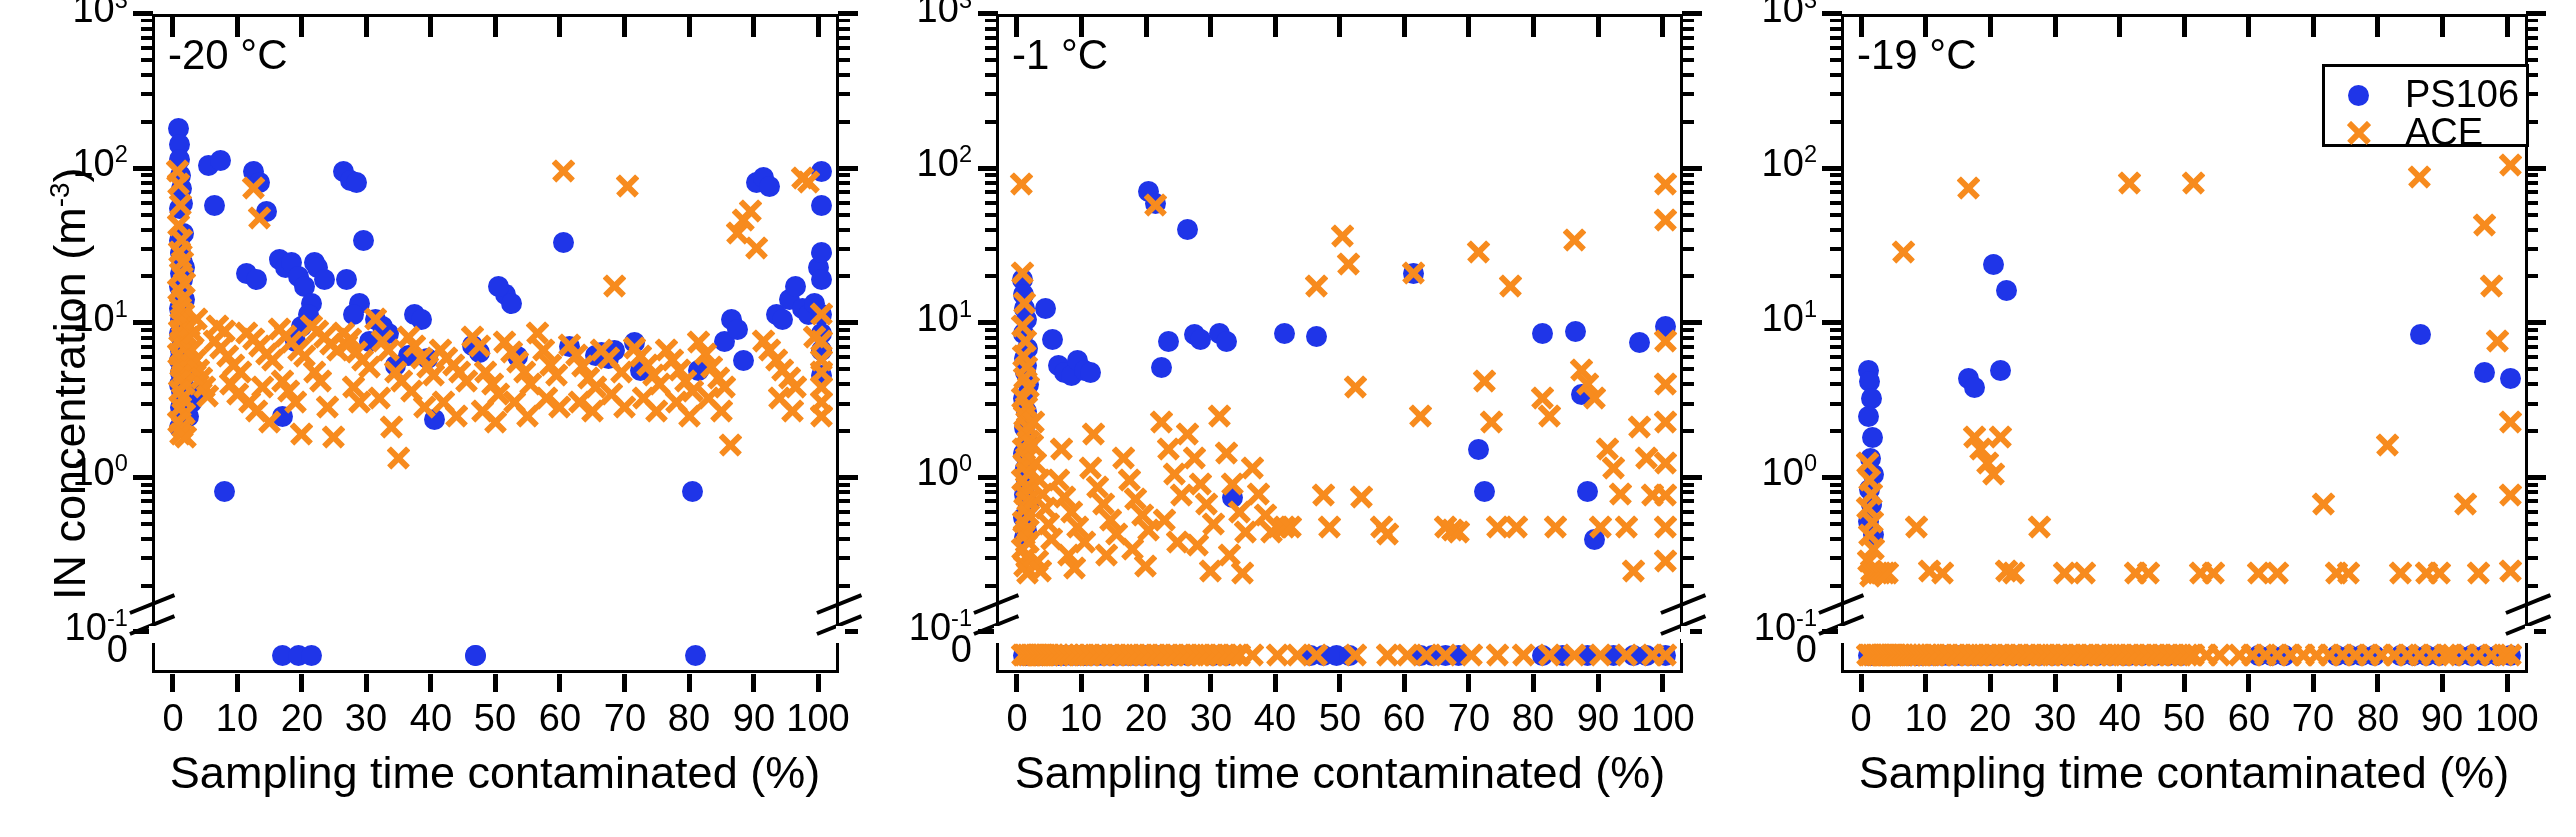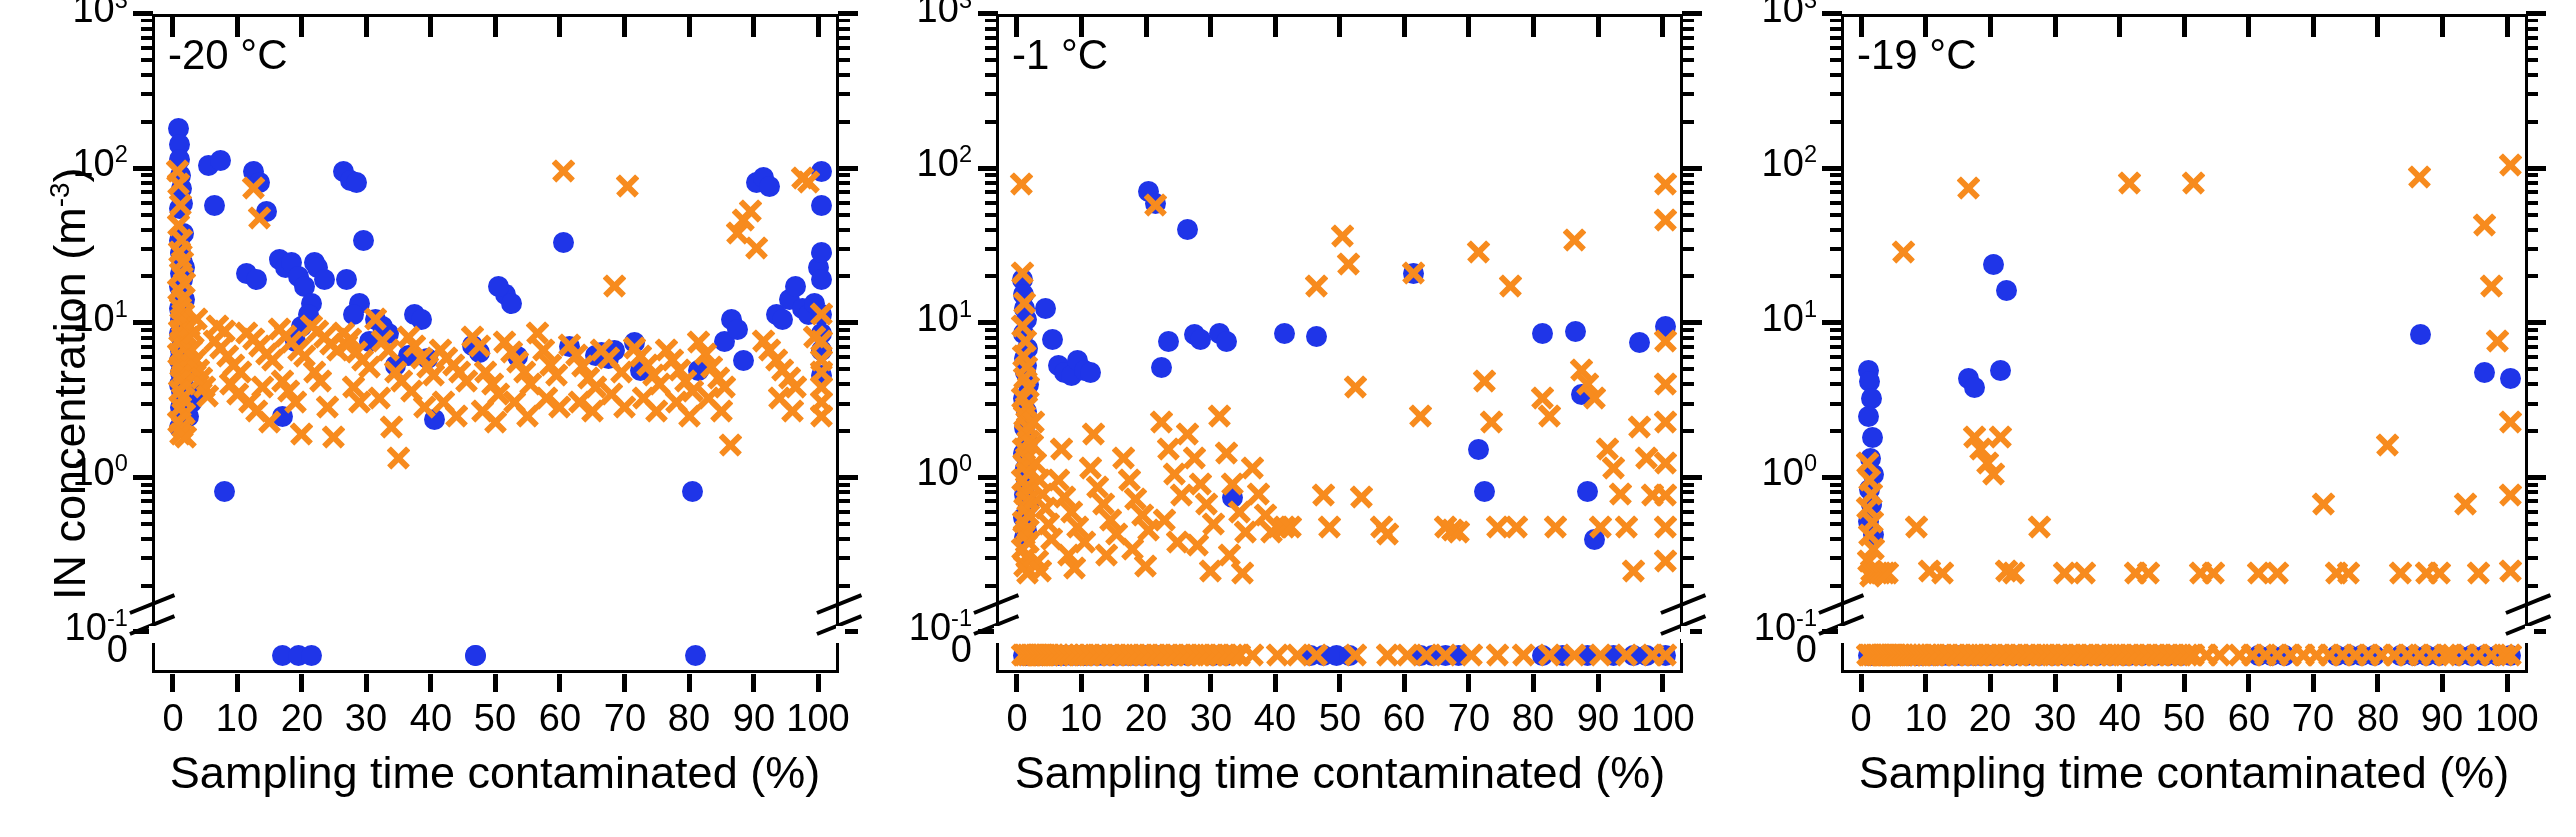--- a/index.html
+++ b/index.html
@@ -2886,14 +2886,31 @@
       <div class="ytick-label" style="left: 1688px; top: 628px; width: 129px;">0</div>
       <div class="brk" style="left: 1819px; top: 611px; width: 48px; transform: rotate(-22deg);"></div>
       <div class="brk" style="left: 1819px; top: 632px; width: 48px; transform: rotate(-22deg);"></div>
       <div style="position: absolute; background: rgb(255, 255, 255); left: 1838px; top: 626px; width: 8.6px; height: 17px;"></div>
       <div class="brk" style="left: 2506px; top: 611px; width: 48px; transform: rotate(-22deg);"></div>
       <div class="brk" style="left: 2506px; top: 632px; width: 48px; transform: rotate(-22deg);"></div>
       <div style="position: absolute; background: rgb(255, 255, 255); left: 2525px; top: 626px; width: 8.6px; height: 17px;"></div>
       <div class="xtitle" style="left: 1816px; top: 747px; width: 736px; text-align: center;">Sampling time contaminated (%)</div>
     </div>
 
+<div class="legend" style="left: 2322px; top: 64px; width: 207px; height: 83px;">
+      <div class="legend-row" style="left: 16px; top: 6.1px;">
+        <div class="legend-sym">
+          <div style="position: absolute; left: 7.3px; top: 7.3px; width: 21px; height: 21px; border-radius: 50%; background: rgb(31, 53, 232);"></div>
+        </div>
+        <div class="legend-txt">PS106</div>
+      </div>
+      <div class="legend-row" style="left: 16px; top: 44px;">
+        <div class="legend-sym">
+          <div class="pt-x" style="position: absolute; left: 3.7px; top: 3.7px; width: 28px; height: 28px;">
+            <span style="background: rgb(247, 139, 30); transform: rotate(45deg);"></span>
+            <span style="background: rgb(247, 139, 30); transform: rotate(-45deg);"></span>
+          </div>
+        </div>
+        <div class="legend-txt">ACE</div>
+      </div>
+    </div>
   </div>
 
 
 </body></html>

